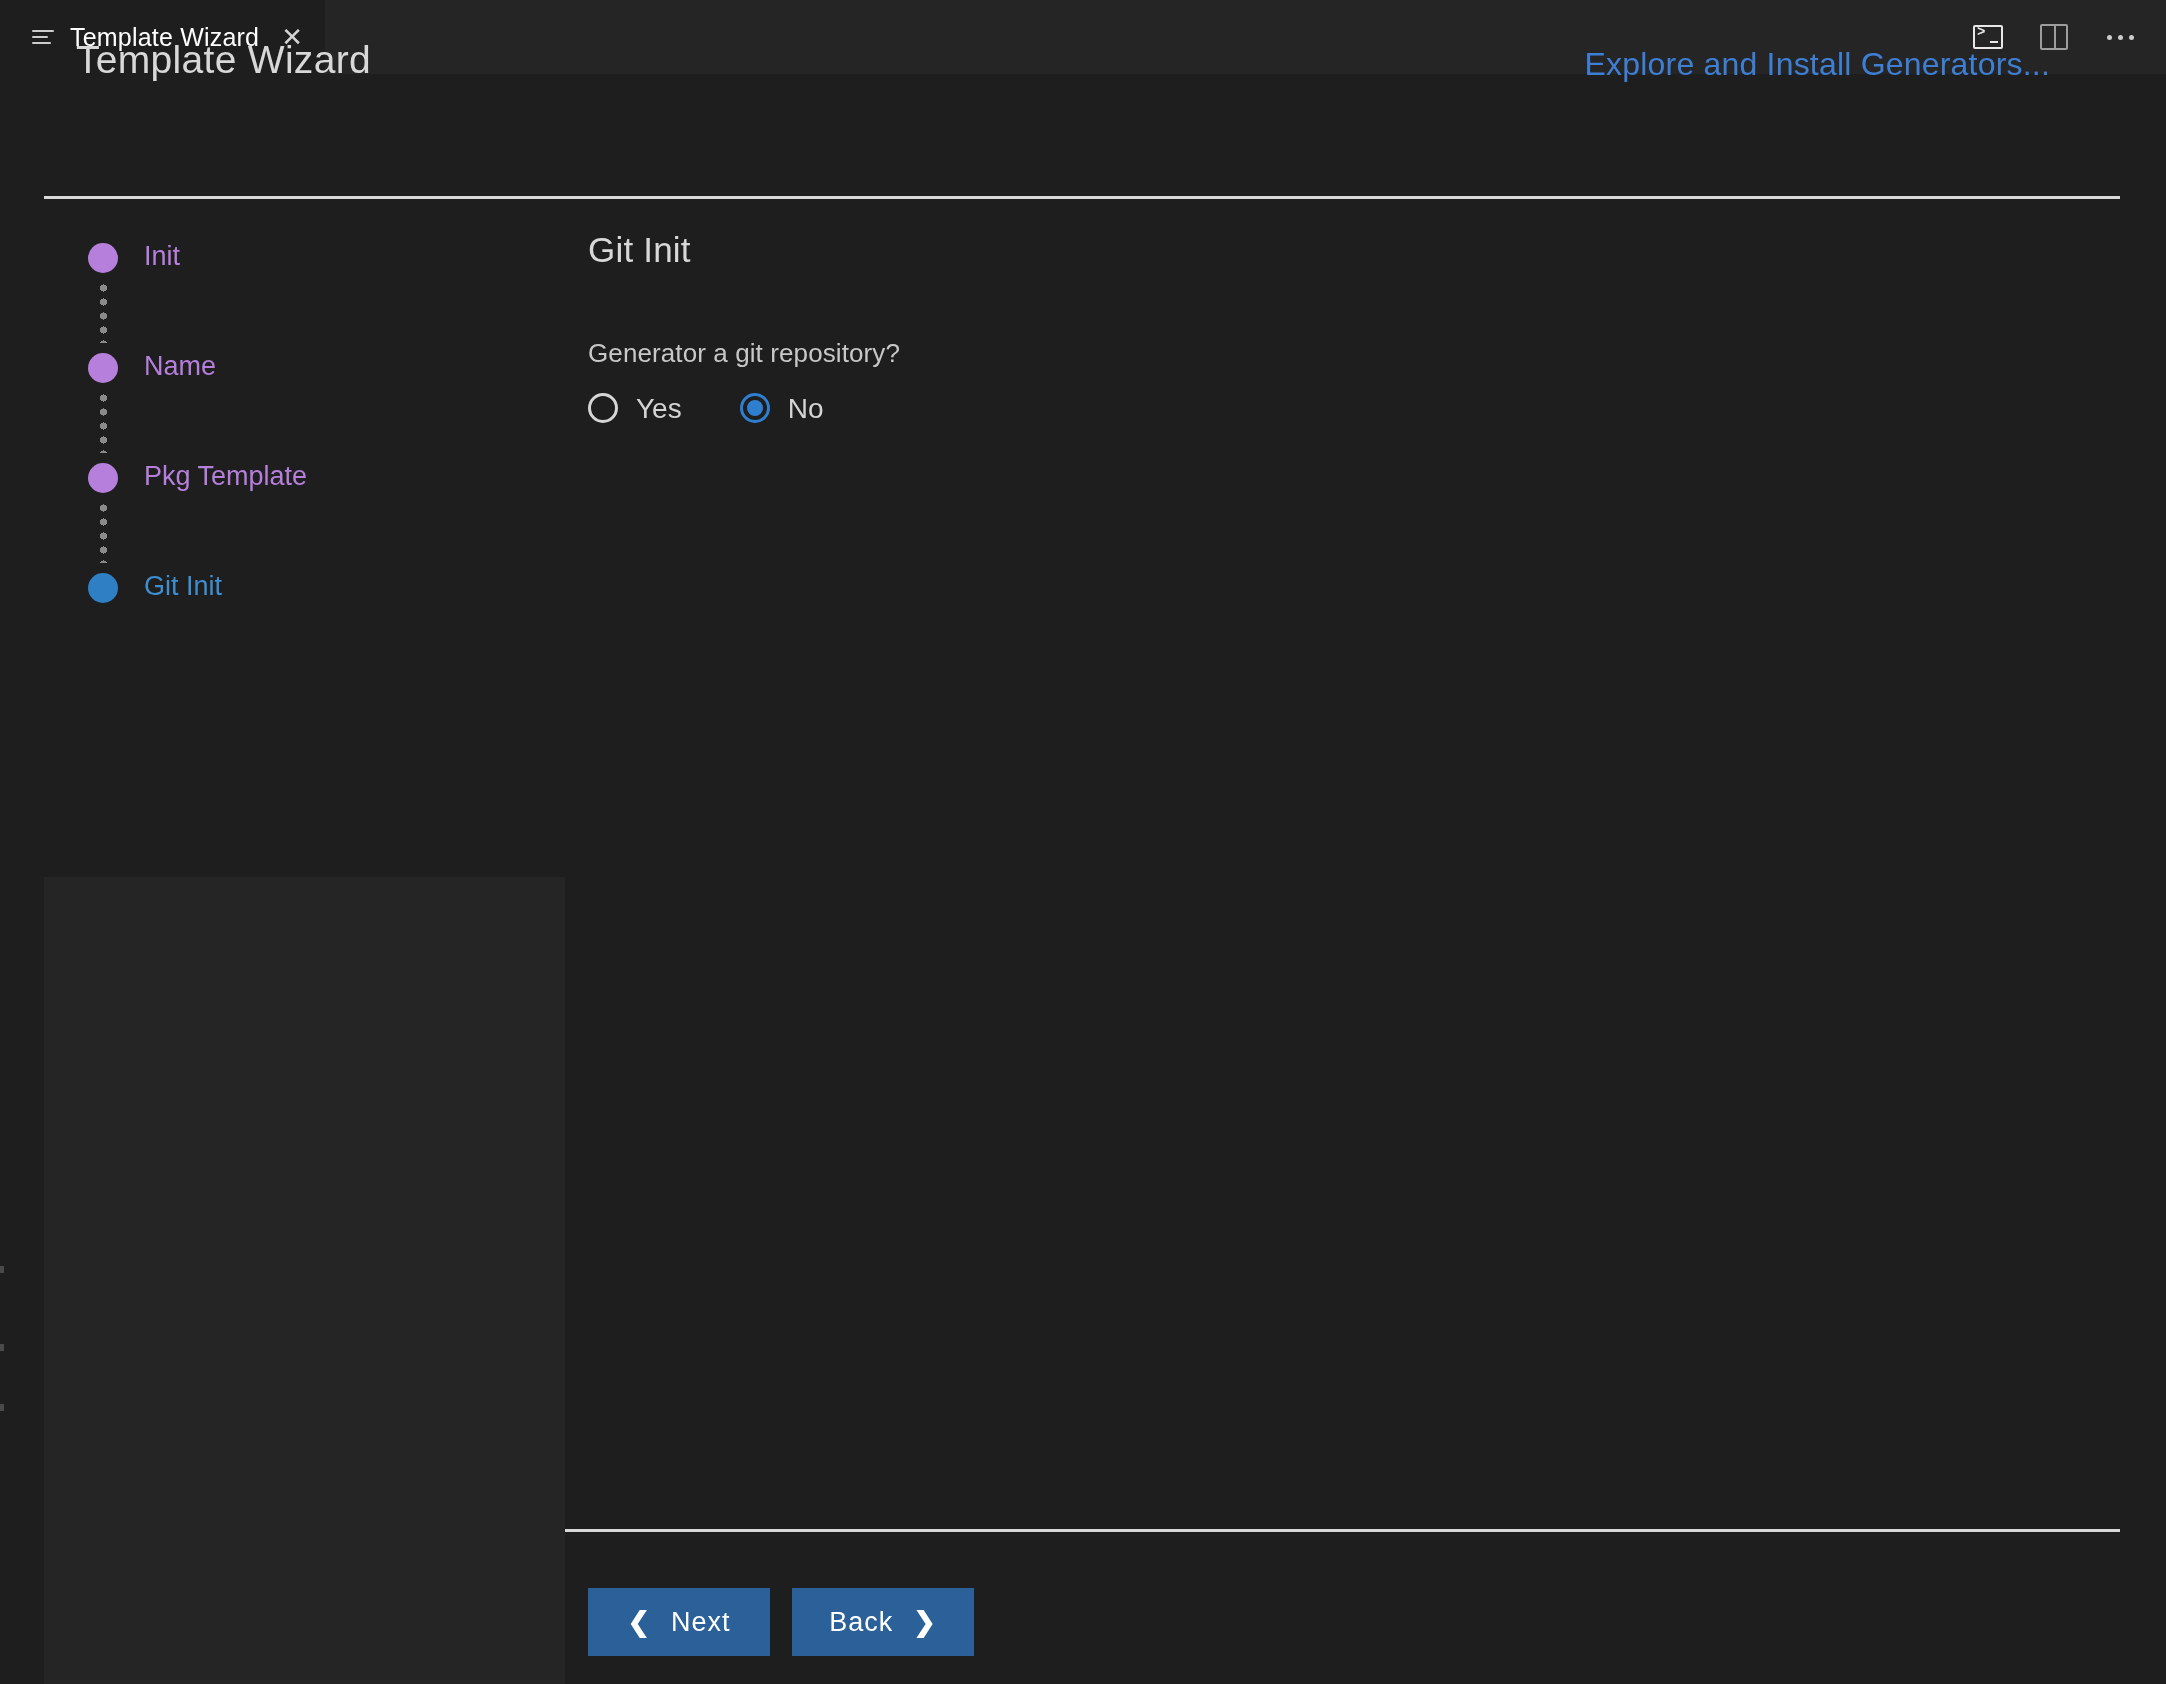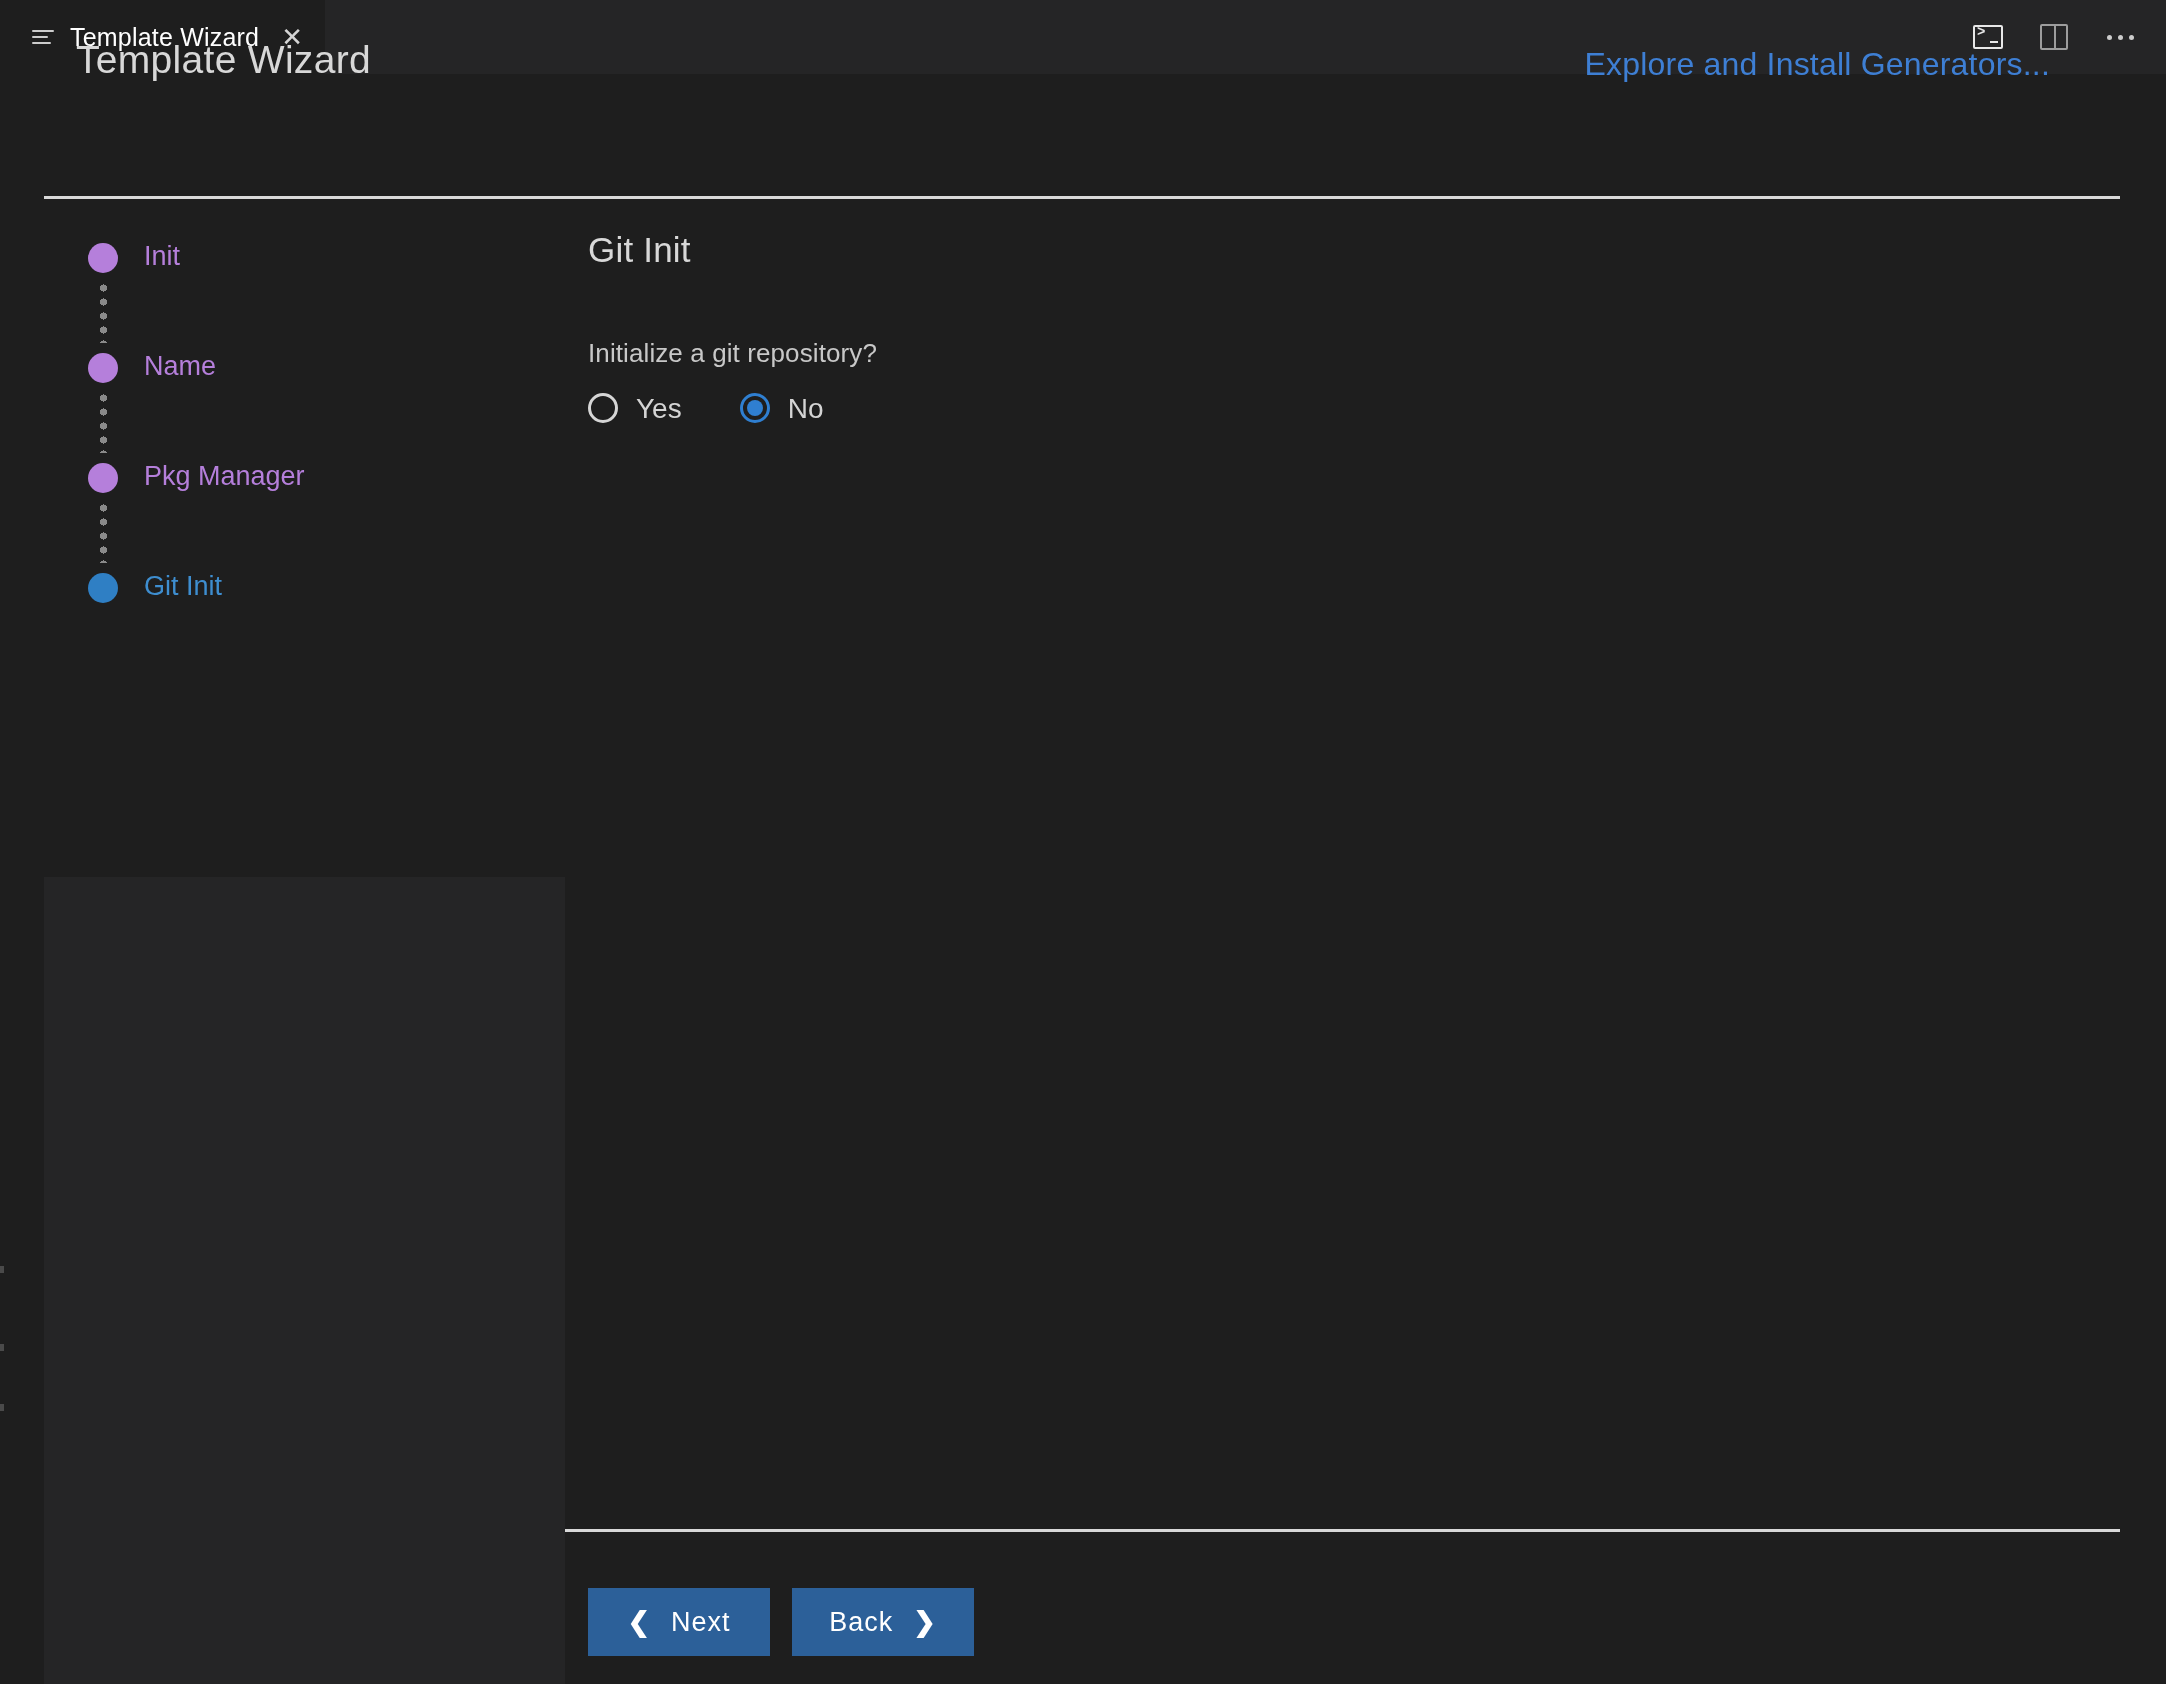--- a/index.html
+++ b/index.html
@@ -196,40 +196,40 @@
     <span class="step-label">Init</span>
   </div>
   <div class="step">
     <span class="step-dot"></span>
     <span class="step-conn"></span>
     <span class="step-label">Name</span>
   </div>
   <div class="step">
     <span class="step-dot"></span>
     <span class="step-conn"></span>
-    <span class="step-label">Pkg Manager</span>
+    <span class="step-label">Pkg Template</span>
   </div>
   <div class="step active">
     <span class="step-dot"></span>
 
     <span class="step-label">Git Init</span>
   </div>
 </div>
 
 <div class="side-panel"></div>
 
 <div class="ruler">
   <i style="top:16px"></i>
     <i style="top:94px"></i>
     <i style="top:154px"></i>
 </div>
 
 <div class="content">
   <div class="content-title">Git Init</div>
-  <div class="question">Initialize a git repository?</div>
+  <div class="question">Generator a git repository?</div>
   <div class="radio-row">
     <label class="radio-opt">
       <span class="radio-mark">
           <span class="radio-inner"></span>
         </span>
       <span class="radio-label">Yes</span>
     </label>
     <label class="radio-opt selected">
       <span class="radio-mark">
           <span class="radio-inner"></span>

